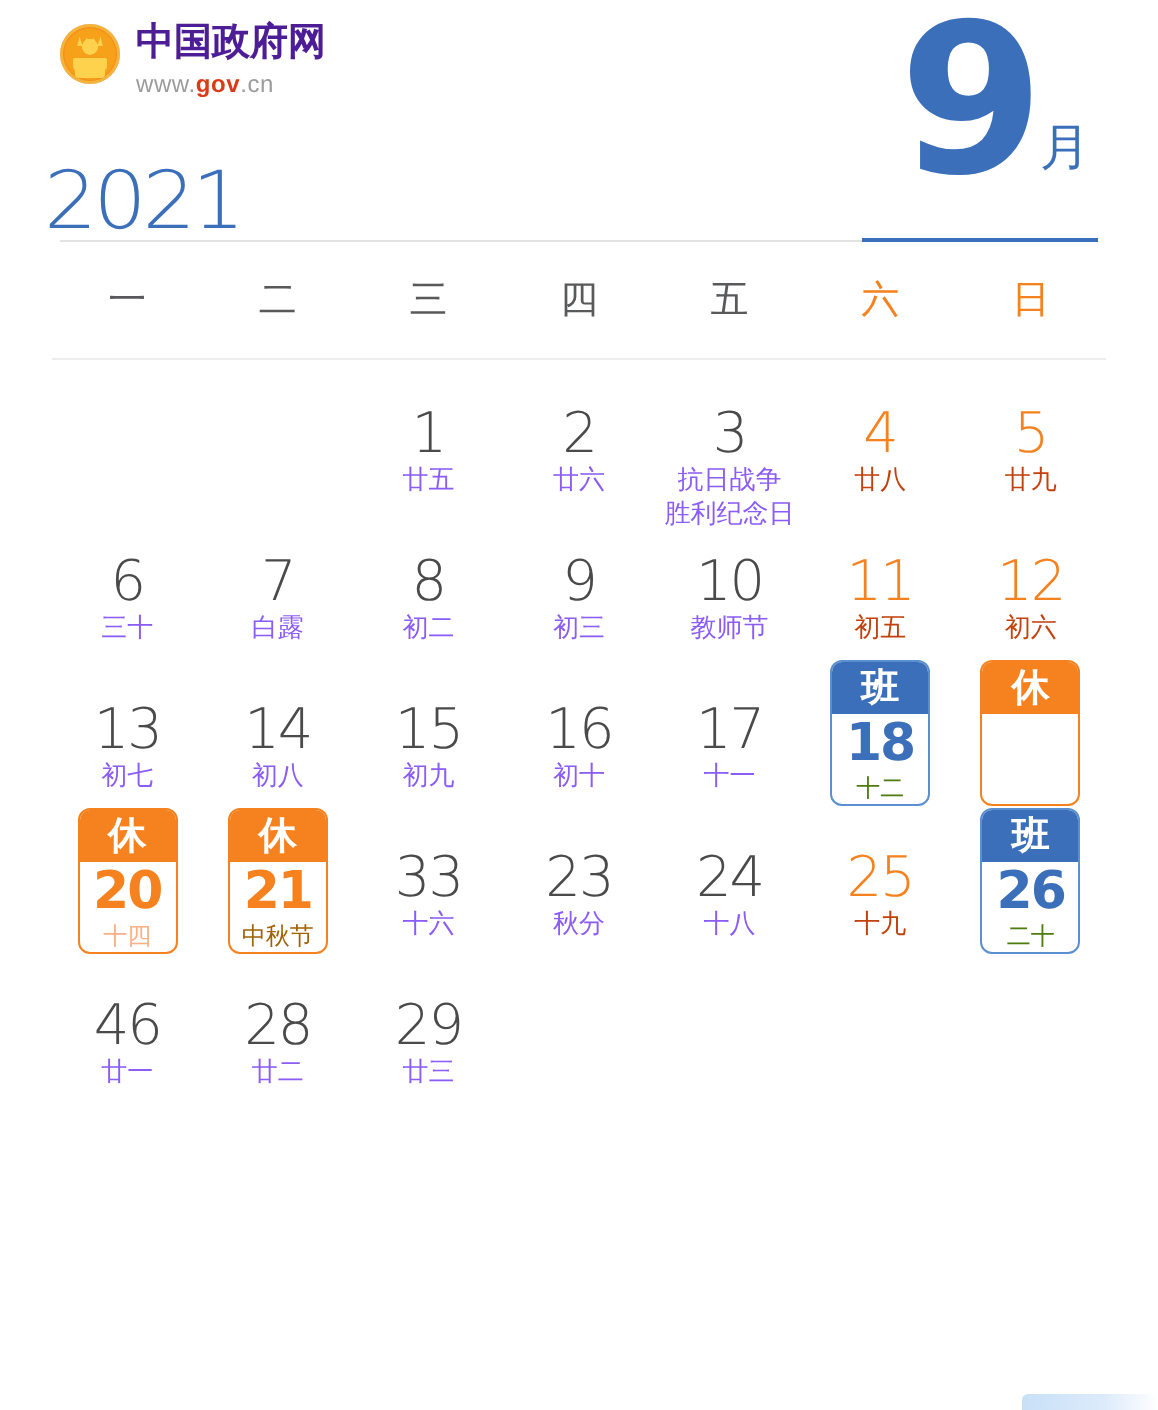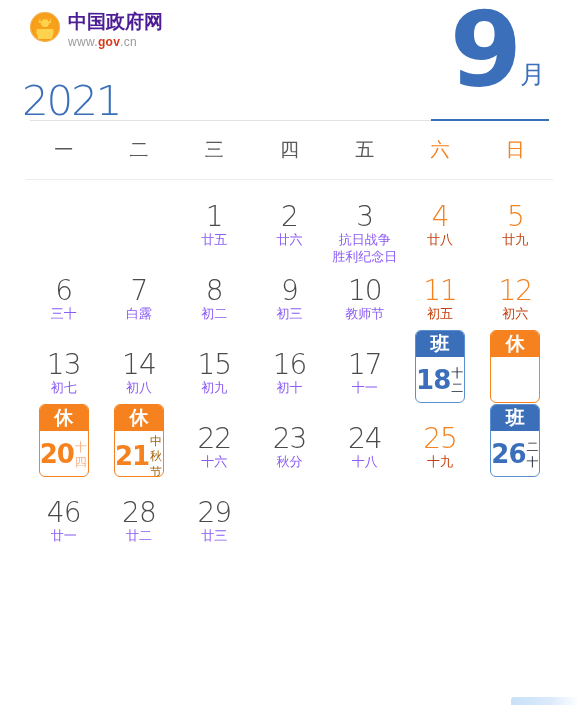--- a/index.html
+++ b/index.html
@@ -227,21 +227,21 @@
     justify-content: center;
     color: #ffffff;
     font-size: 19px;
     font-weight: bold;
     font-family: "DejaVu Sans", "Liberation Sans", sans-serif;
   }
   .marker-body {
     flex: 1;
     width: 100%;
     display: flex;
-    flex-direction: row;
+    flex-direction: column;
     align-items: center;
     justify-content: flex-start;
     padding-top: 2px;
     box-sizing: border-box;
   }
   .marker-box .daynum {
     font-size: 26px;
     font-weight: bold;
     letter-spacing: -1px;
   }
@@ -251,21 +251,21 @@
   .marker-box.rest { border: 1px solid #f5821f; }
   .marker-box.rest .marker-tag { background: #f5821f; }
   .marker-box.rest .daynum { color: #f5821f; }
   .marker-box.rest .lunar { color: #f8b086; }
   .marker-box.rest .lunar.festival { color: #a16207; font-weight: normal; }
 
   
   .marker-box.work { border: 1px solid #5a8fd0; }
   .marker-box.work .marker-tag { background: #3b6fba; }
   .marker-box.work .daynum { color: #3b6fba; }
-  .marker-box.work .lunar { color: #0f172a; }
+  .marker-box.work .lunar { color: #4d7c0f; }
 
   
   #bottom-accent {
     position: absolute;
     right: 0;
     bottom: 0;
     width: 68px;
     height: 8px;
     background: linear-gradient(90deg, #c8e0f7 0%, #dcebfb 60%, #ffffff 100%);
     border-radius: 3px 0 0 0;
@@ -404,21 +404,21 @@
     <div class="cell marked">
       <div class="marker-box rest">
         <div class="marker-tag">休</div>
         <div class="marker-body">
           <div class="daynum">21</div>
           <div class="lunar festival">中秋节</div>
         </div>
       </div>
     </div>
     <div class="cell">
-      <div class="daynum">22</div>
+      <div class="daynum">33</div>
       <div class="lunar">十六</div>
     </div>
     <div class="cell">
       <div class="daynum">23</div>
       <div class="lunar">秋分</div>
     </div>
     <div class="cell">
       <div class="daynum">24</div>
       <div class="lunar">十八</div>
     </div>

